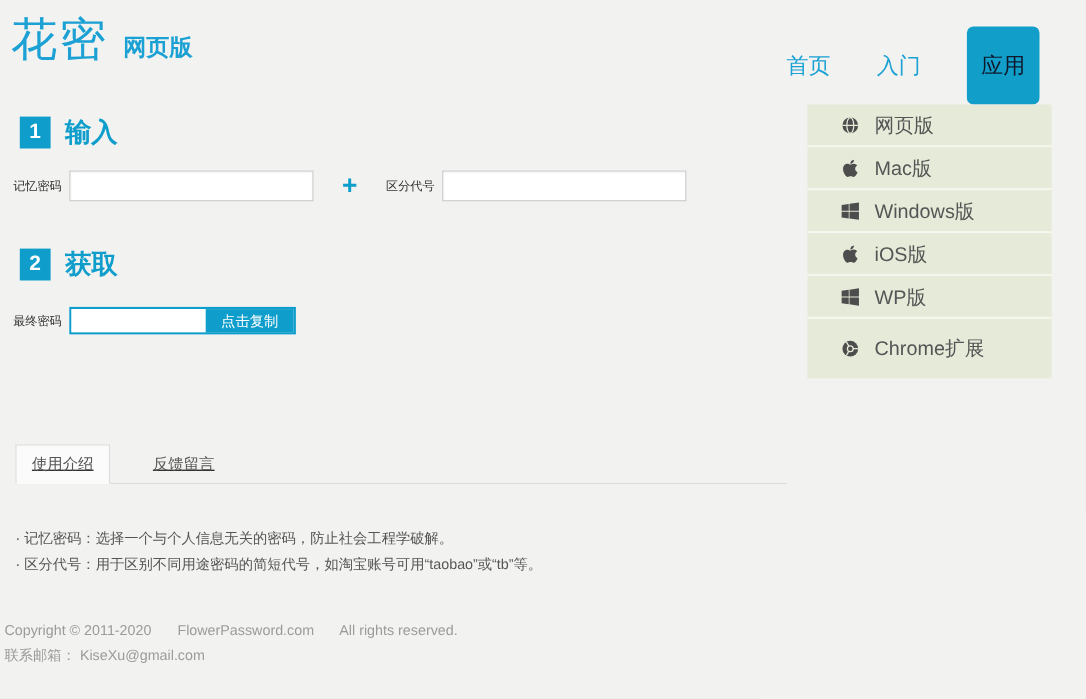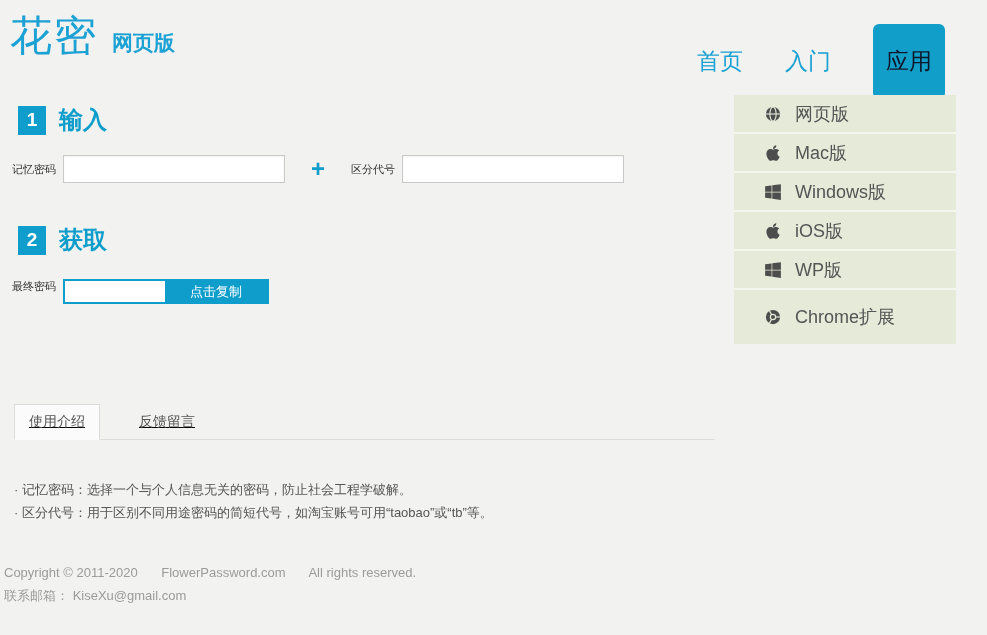--- a/index.html
+++ b/index.html
@@ -8,21 +8,21 @@
   .page {
     position:relative; width:987px; height:635px; margin:0 auto;
     background:var(--page_bg,#f2f2f1); overflow:hidden;
   }
 
   
   .logo-wrap { position:absolute; left:10px; top:8px; display:flex; align-items:baseline; cursor:pointer; }
   .logo-main { font-size:42px; font-weight:normal; color:var(--logo_blue,#1ba1d4); letter-spacing:2px; }
   .logo-sub  { font-size:21px; font-weight:bold; color:var(--logo_blue,#1ba1d4); margin-left:14px; }
   .nav { position:absolute; right:42px; top:24px; display:flex; align-items:center; gap:42px; }
-  .nav-link { font-size:23px; color:var(--logo_blue,#1ba1d4); cursor:pointer; text-decoration:none; }
+  .nav-link { font-size:20px; color:var(--logo_blue,#1ba1d4); cursor:pointer; text-decoration:none; }
   .nav-link.active {
     background:var(--nav_button,#119fc9); color:#0f172a; padding:22px 13px;
     border-radius:6px;
   }
 
   
   .step-header { position:absolute; display:flex; align-items:center; }
   .step-header.s1 { left:18px; top:104px; }
   .step-header.s2 { left:18px; top:224px; }
   .step-num {
@@ -33,29 +33,29 @@
 
   
   .row1 { position:absolute; left:12px; top:155px; display:flex; align-items:center; }
   .field-label { font-size:11px; color:#333; margin-right:7px; white-space:nowrap; }
   .text-input {
     width:222px; height:28px; border:1px solid #c9c9c9; background:#fff;
     font-size:14px; padding:0 6px; outline:none; box-shadow:inset 0 1px 2px rgba(0,0,0,.05);
   }
   .plus { color:var(--accent,#0f9ecb); font-size:24px; font-weight:bold; margin:0 26px; line-height:1; }
 
-  .row2 { position:absolute; left:12px; top:279px; display:flex; align-items:flex-start; }
+  .row2 { position:absolute; left:12px; top:279px; display:flex; align-items:center; }
   .final-box {
     display:flex; align-items:stretch; border:2px solid var(--accent,#0f9ecb);
     background:#fff; height:25px; width:206px;
   }
   .final-input { flex:1; border:none; outline:none; font-size:13px; padding:0 5px; min-width:0; background:#fff; }
   .copy-btn {
     background:var(--accent,#0f9ecb); color:#fff; border:none; font-size:13px;
-    padding:0 25px; cursor:pointer; white-space:nowrap;
+    padding:0 14px; cursor:pointer; white-space:nowrap;
     font-family:"Liberation Sans","DejaVu Sans",sans-serif;
   }
 
   
   .sidebar { position:absolute; left:734px; top:95px; width:222px; list-style:none; }
   .sidebar li {
     height:39px; background:var(--sidebar_bg,#e5ead9); display:flex; align-items:center;
     padding-left:30px; border-bottom:2px solid #f5f7ef; cursor:pointer;
   }
   .sidebar li:last-child { border-bottom:none; height:54px; }

